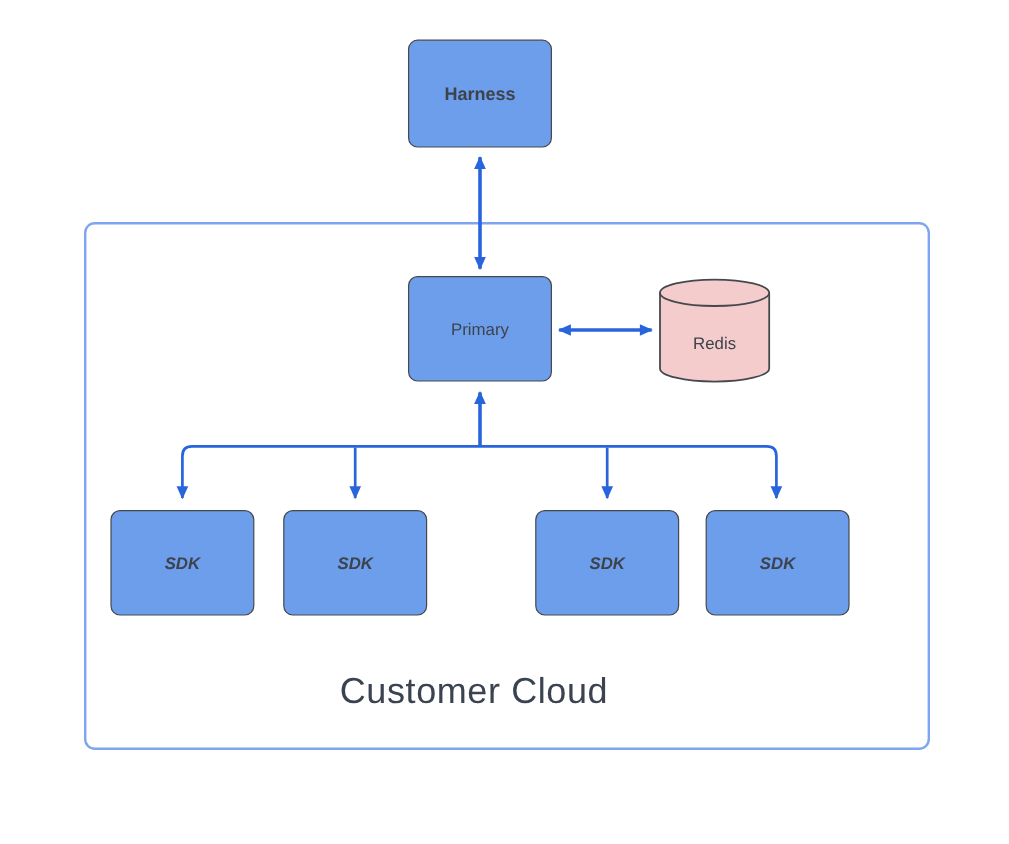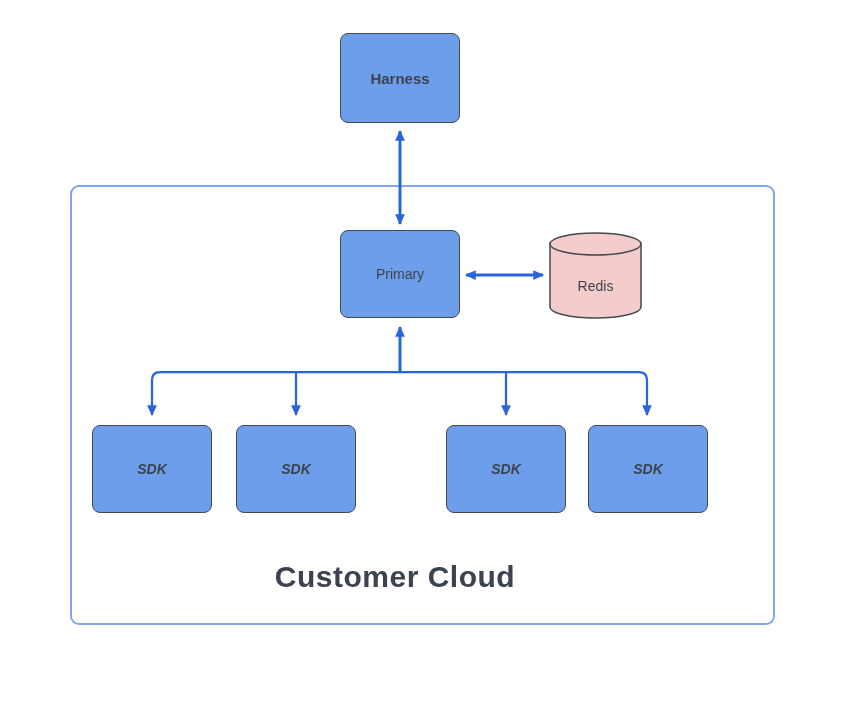--- a/index.html
+++ b/index.html
@@ -66,21 +66,21 @@
     border: 2px solid var(--container-border);
     border-radius: 9px;
     background: transparent;
   }
   .cloud-title {
     position: absolute;
     left: 240px; top: 560px;
     width: 310px;
     text-align: center;
     font-size: 30px;
-    font-weight: bold;
+    font-weight: normal;
     color: var(--title-text);
     letter-spacing: 0.5px;
   }
   .node-redis {
     position: absolute;
     left: 548px; top: 231px;
     width: 95px; height: 89px;
   }
   .cylinder-shape { position: absolute; left: 0; top: 0; }
   .cylinder-shape path, .cylinder-shape ellipse {

